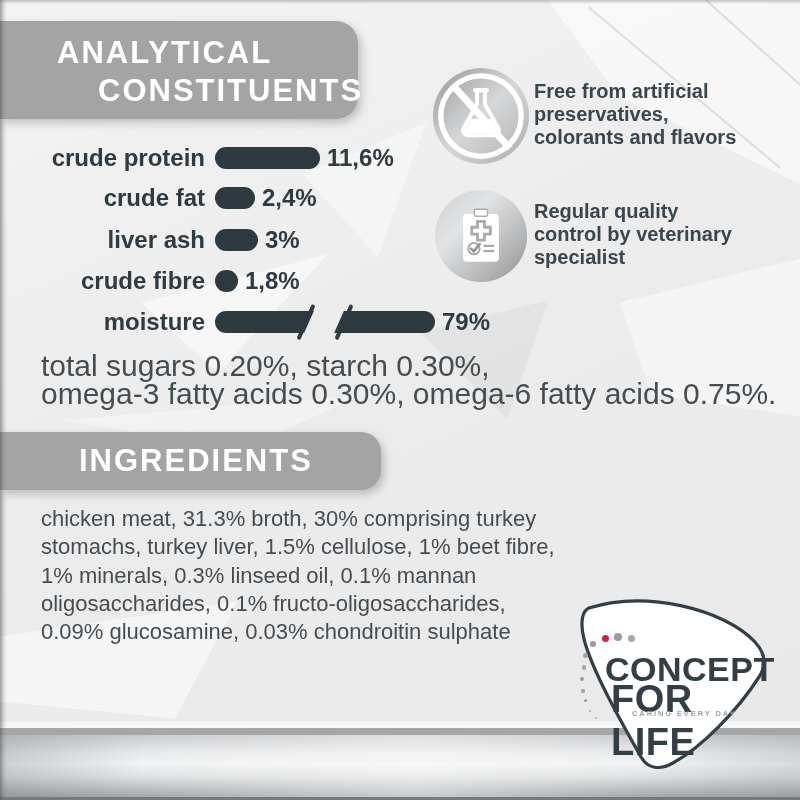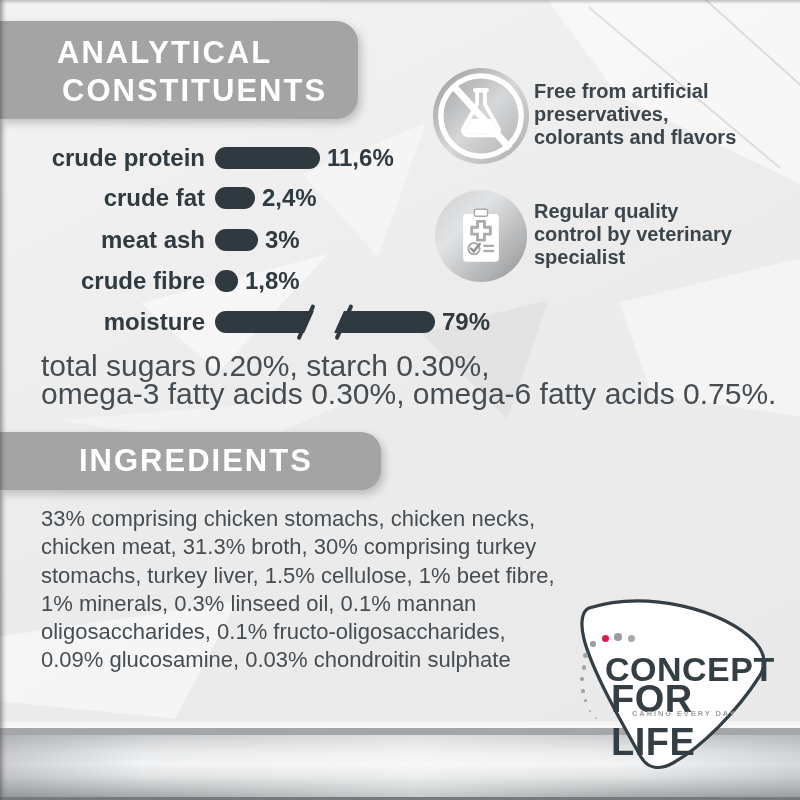--- a/index.html
+++ b/index.html
@@ -22,21 +22,21 @@
 
   
   .edge-top{position:absolute;left:0;top:0;width:800px;height:4px;background:linear-gradient(to bottom,rgba(140,140,143,.5),rgba(140,140,143,0));z-index:40;}
   .edge-left{position:absolute;left:0;top:0;width:7px;height:800px;background:linear-gradient(to right,rgba(72,72,75,.5),rgba(120,120,123,.2) 55%,rgba(120,120,123,0));z-index:40;}
 
   
   .banner{position:absolute;left:0;background:#a4a4a5;color:#ffffff;
     box-shadow:3px 4px 9px rgba(95,95,98,.35);z-index:6;}
   .banner-top{top:21px;width:358px;height:98px;border-radius:0 22px 22px 0;padding-top:13px;box-sizing:border-box;}
   .banner-line{font-size:31px;font-weight:bold;letter-spacing:2px;line-height:38px;padding-left:57px;white-space:nowrap;}
-  .banner-line.l2{padding-left:62px;}
+  .banner-line.l2{padding-left:98px;}
   .banner-ing{top:432px;width:357px;height:58px;border-radius:0 20px 20px 0;padding-left:24px;}
   .banner-ing .banner-line{line-height:58px;padding-left:55px;}
 
   
   .chart{position:absolute;left:0;top:0;width:520px;height:345px;z-index:5;}
   .crow{position:absolute;left:0;height:24px;display:flex;align-items:center;}
   .crow-label{width:205px;text-align:right;font-size:24px;font-weight:bold;color:#2f3a41;white-space:nowrap;}
   .cbar{height:22px;border-radius:11px;background:#2e3940;margin-left:10px;flex:0 0 auto;position:relative;}
   .crow-value{margin-left:7px;font-size:24px;font-weight:bold;color:#2f3a41;white-space:nowrap;}
   .break-gap{position:absolute;left:94px;top:-2px;width:30px;height:26px;background:#ececed;transform:skewX(-24deg);}
@@ -99,21 +99,21 @@
       <div class="crow-label">crude protein</div>
       <div class="cbar" style="width: 105px; background: rgb(46, 57, 64);"></div>
       <div class="crow-value">11,6%</div>
     </div>
     <div class="crow" style="top:186px">
       <div class="crow-label">crude fat</div>
       <div class="cbar" style="width: 40px; background: rgb(46, 57, 64);"></div>
       <div class="crow-value">2,4%</div>
     </div>
     <div class="crow" style="top:228px">
-      <div class="crow-label">meat ash</div>
+      <div class="crow-label">liver ash</div>
       <div class="cbar" style="width: 43px; background: rgb(46, 57, 64);"></div>
       <div class="crow-value">3%</div>
     </div>
     <div class="crow" style="top:269px">
       <div class="crow-label">crude fibre</div>
       <div class="cbar" style="width: 23px; background: rgb(46, 57, 64);"></div>
       <div class="crow-value">1,8%</div>
     </div>
     <div class="crow" style="top:310px">
       <div class="crow-label">moisture</div>
@@ -177,21 +177,20 @@
     <div>Regular quality</div>
     <div>control by veterinary</div>
     <div>specialist</div>
   </div>
 
   <div class="banner banner-ing">
     <div class="banner-line">INGREDIENTS</div>
   </div>
 
   <div class="ingredients">
-    <div>33% comprising chicken stomachs, chicken necks,</div>
     <div>chicken meat, 31.3% broth, 30% comprising turkey</div>
     <div>stomachs, turkey liver, 1.5% cellulose, 1% beet fibre,</div>
     <div>1% minerals, 0.3% linseed oil, 0.1% mannan</div>
     <div>oligosaccharides, 0.1% fructo-oligosaccharides,</div>
     <div>0.09% glucosamine, 0.03% chondroitin sulphate</div>
   </div>
 
   <div class="foot-hi"></div>
   <div class="foot-dk"></div>
   <div class="foot-band"></div>

